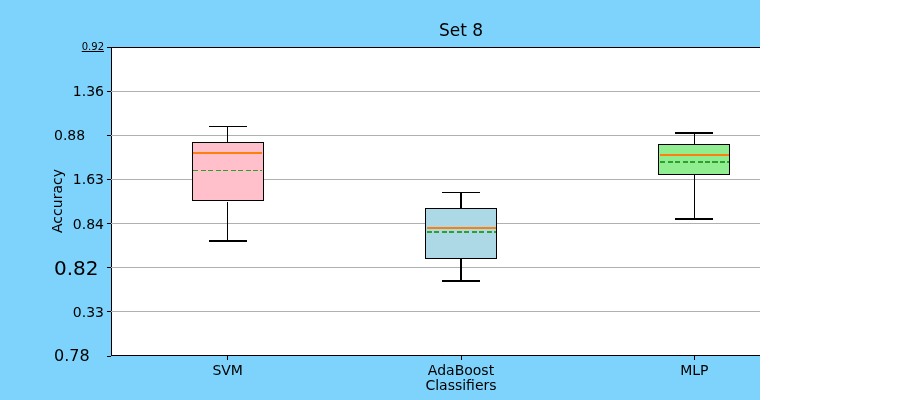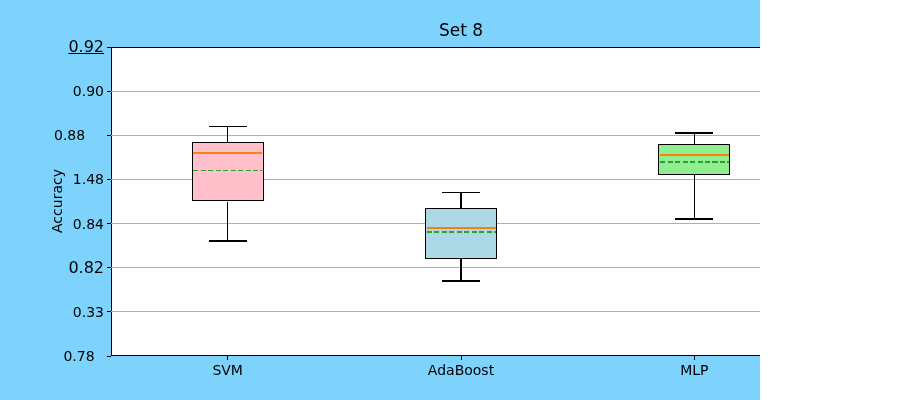--- a/index.html
+++ b/index.html
@@ -53,35 +53,35 @@
   <div class="ylabel">Accuracy</div>
   <div class="plot-area"></div>
   <div class="axes-layer">
       <div style="position: absolute; left: 0px; right: 0px; top: calc(85.7143% - 0.5px); height: 1px; background: rgb(176, 176, 176);"></div>
       <div style="position: absolute; left: 0px; right: 0px; top: calc(71.4286% - 0.5px); height: 1px; background: rgb(176, 176, 176);"></div>
       <div style="position: absolute; left: 0px; right: 0px; top: calc(57.1429% - 0.5px); height: 1px; background: rgb(176, 176, 176);"></div>
       <div style="position: absolute; left: 0px; right: 0px; top: calc(42.8571% - 0.5px); height: 1px; background: rgb(176, 176, 176);"></div>
       <div style="position: absolute; left: 0px; right: 0px; top: calc(28.5714% - 0.5px); height: 1px; background: rgb(176, 176, 176);"></div>
       <div style="position: absolute; left: 0px; right: 0px; top: calc(14.2857% - 0.5px); height: 1px; background: rgb(176, 176, 176);"></div>
       <div style="position: absolute; left: -4.5px; top: calc(100% - 0.5px); width: 4px; height: 1px; background: rgb(0, 0, 0);"></div>
-      <div style="position: absolute; left: -57px; width: 50px; top: 100%; transform: translateY(-50%); text-align: center; font-size: 14px; line-height: 1;">0.78</div>
+      <div style="position: absolute; left: -57px; width: 50px; top: 100%; transform: translateY(-50%); text-align: left; font-size: 16px; line-height: 1;">0.78</div>
       <div style="position: absolute; left: -4.5px; top: calc(85.7143% - 0.5px); width: 4px; height: 1px; background: rgb(0, 0, 0);"></div>
       <div style="position: absolute; left: -57px; width: 50px; top: 85.7143%; transform: translateY(-50%); text-align: right; font-size: 14px; line-height: 1;">0.33</div>
       <div style="position: absolute; left: -4.5px; top: calc(71.4286% - 0.5px); width: 4px; height: 1px; background: rgb(0, 0, 0);"></div>
-      <div style="position: absolute; left: -57px; width: 50px; top: 71.4286%; transform: translateY(-50%); text-align: right; font-size: 16px; line-height: 1;">0.82</div>
+      <div style="position: absolute; left: -57px; width: 50px; top: 71.4286%; transform: translateY(-50%); font-size: 20px; line-height: 1;">0.82</div>
       <div style="position: absolute; left: -4.5px; top: calc(57.1429% - 0.5px); width: 4px; height: 1px; background: rgb(0, 0, 0);"></div>
       <div style="position: absolute; left: -57px; width: 50px; top: 57.1429%; transform: translateY(-50%); text-align: right; font-size: 14px; line-height: 1;">0.84</div>
       <div style="position: absolute; left: -4.5px; top: calc(42.8571% - 0.5px); width: 4px; height: 1px; background: rgb(0, 0, 0);"></div>
-      <div style="position: absolute; left: -57px; width: 50px; top: 42.8571%; transform: translateY(-50%); text-align: right; font-size: 14px; line-height: 1;">1.48</div>
+      <div style="position: absolute; left: -57px; width: 50px; top: 42.8571%; transform: translateY(-50%); text-align: right; font-size: 14px; line-height: 1;">1.63</div>
       <div style="position: absolute; left: -4.5px; top: calc(28.5714% - 0.5px); width: 4px; height: 1px; background: rgb(0, 0, 0);"></div>
       <div style="position: absolute; left: -57px; width: 50px; top: 28.5714%; transform: translateY(-50%); text-align: left; font-size: 14px; line-height: 1;">0.88</div>
       <div style="position: absolute; left: -4.5px; top: calc(14.2857% - 0.5px); width: 4px; height: 1px; background: rgb(0, 0, 0);"></div>
-      <div style="position: absolute; left: -57px; width: 50px; top: 14.2857%; transform: translateY(-50%); text-align: right; font-size: 14px; line-height: 1;">0.90</div>
+      <div style="position: absolute; left: -57px; width: 50px; top: 14.2857%; transform: translateY(-50%); text-align: right; font-size: 14px; line-height: 1;">1.36</div>
       <div style="position: absolute; left: -4.5px; top: calc(0% - 0.5px); width: 4px; height: 1px; background: rgb(0, 0, 0);"></div>
-      <div style="position: absolute; left: -57px; width: 50px; top: 0%; transform: translateY(-50%); text-align: right; font-size: 16px; line-height: 1; text-decoration: underline;">0.92</div>
+      <div style="position: absolute; left: -57px; width: 50px; top: 0%; transform: translateY(-50%); text-align: right; font-size: 10px; line-height: 1; text-decoration: underline;">0.92</div>
       <div style="position: absolute; left: calc(16.6667% - 0.5px); top: 100%; width: 1px; height: 4px; background: rgb(0, 0, 0);"></div>
       <div style="position: absolute; left: 16.6667%; top: calc(100% + 7px); transform: translateX(-50%); white-space: nowrap; font-size: 14px; line-height: 1; text-align: center;">SVM</div>
       <div style="position: absolute; left: calc(50% - 0.5px); top: 100%; width: 1px; height: 4px; background: rgb(0, 0, 0);"></div>
       <div style="position: absolute; left: 50%; top: calc(100% + 7px); transform: translateX(-50%); white-space: nowrap; font-size: 14px; line-height: 1;">AdaBoost</div>
       <div style="position: absolute; left: calc(83.3333% - 0.5px); top: 100%; width: 1px; height: 4px; background: rgb(0, 0, 0);"></div>
       <div style="position: absolute; left: 83.3333%; top: calc(100% + 7px); transform: translateX(-50%); white-space: nowrap; font-size: 14px; line-height: 1;">MLP</div>
       <div style="position: absolute; left: calc(16.6667% - 0.75px); top: 25.7143%; height: 5%; width: 1.5px; background: rgb(0, 0, 0);"></div>
       <div style="position: absolute; left: calc(16.6667% - 19px); top: calc(25.7143% - 0.75px); width: 38px; height: 1.5px; background: rgb(0, 0, 0);"></div>
       <div style="position: absolute; left: calc(16.6667% - 0.75px); top: 50%; height: 12.8571%; width: 1.5px; background: rgb(0, 0, 0);"></div>
       <div style="position: absolute; left: calc(16.6667% - 19px); top: calc(62.8571% - 0.75px); width: 38px; height: 1.5px; background: rgb(0, 0, 0);"></div>
@@ -96,13 +96,14 @@
       <div style="position: absolute; left: calc(50% - 34.5px); top: calc(58.5714% - 1px); width: 69px; height: 2px; background: rgb(255, 127, 14);"></div>
       <div style="position: absolute; left: calc(50% - 34.5px); top: calc(60% - 1px); width: 69px; height: 1.8px; background-image: repeating-linear-gradient(90deg, rgb(44, 160, 44) 0px, rgb(44, 160, 44) 5px, transparent 5px, transparent 7.5px);"></div>
       <div style="position: absolute; left: calc(83.3333% - 0.75px); top: 27.8571%; height: 3.57143%; width: 1.5px; background: rgb(0, 0, 0);"></div>
       <div style="position: absolute; left: calc(83.3333% - 19px); top: calc(27.8571% - 0.75px); width: 38px; height: 1.5px; background: rgb(0, 0, 0);"></div>
       <div style="position: absolute; left: calc(83.3333% - 0.75px); top: 41.4286%; height: 14.2857%; width: 1.5px; background: rgb(0, 0, 0);"></div>
       <div style="position: absolute; left: calc(83.3333% - 19px); top: calc(55.7143% - 0.75px); width: 38px; height: 1.5px; background: rgb(0, 0, 0);"></div>
       <div style="position: absolute; left: calc(83.3333% - 36px); top: 31.4286%; height: 10%; width: 72px; background: rgb(144, 238, 144); border: 1.5px solid rgb(0, 0, 0); box-sizing: border-box;"></div>
       <div style="position: absolute; left: calc(83.3333% - 34.5px); top: calc(35% - 1px); width: 69px; height: 2px; background: rgb(255, 127, 14);"></div>
       <div style="position: absolute; left: calc(83.3333% - 34.5px); top: calc(37.1429% - 1px); width: 69px; height: 1.8px; background-image: repeating-linear-gradient(90deg, rgb(44, 160, 44) 0px, rgb(44, 160, 44) 5px, transparent 5px, transparent 7.5px);"></div>
     </div>
+  <div class="xlabel">Classifiers</div>
 </div>
 
 </body></html>

